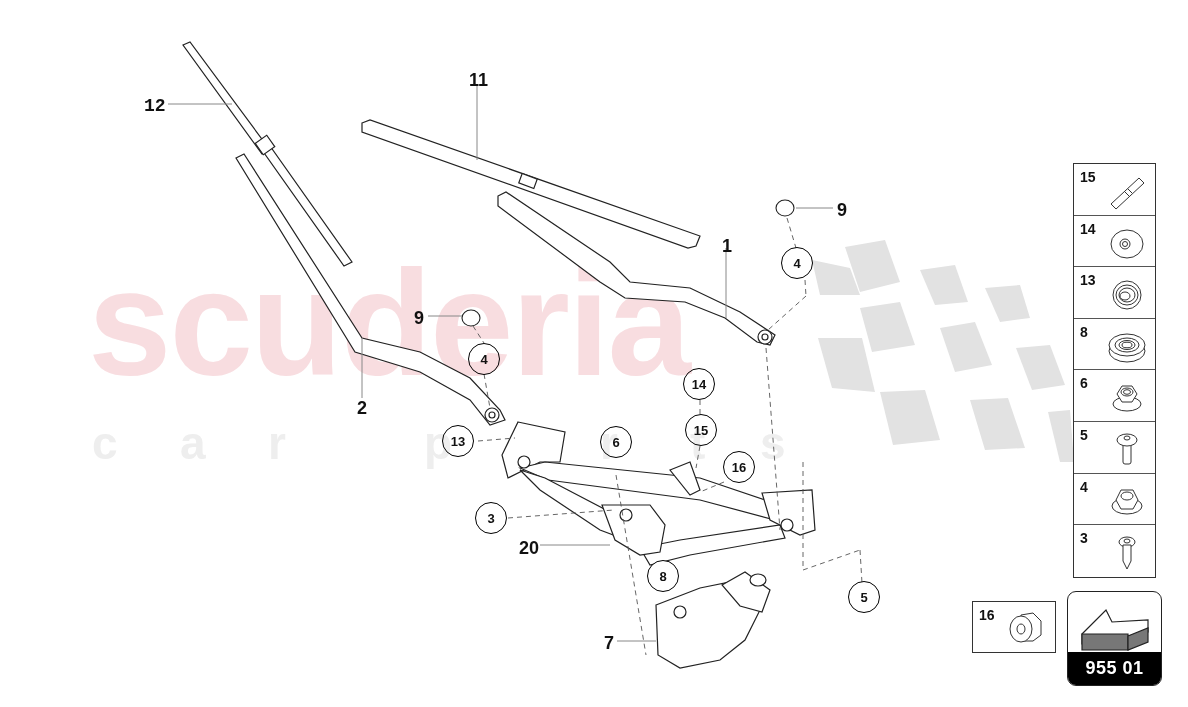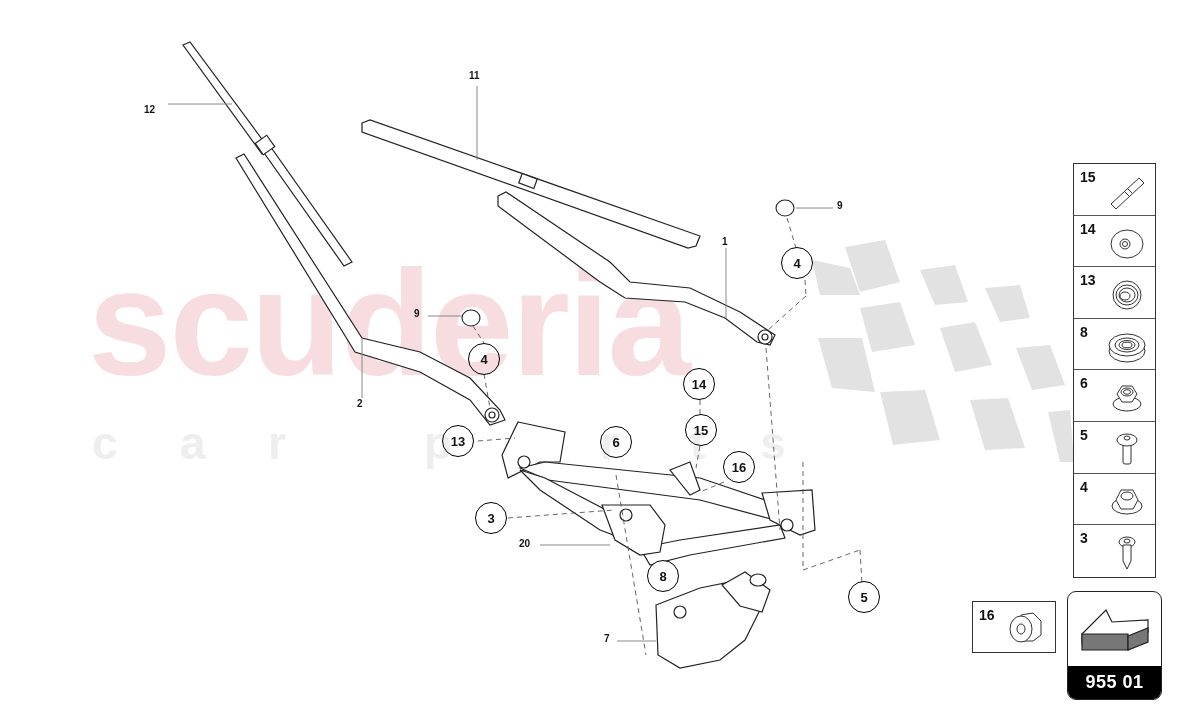--- a/index.html
+++ b/index.html
@@ -1,28 +1,28 @@
 <!DOCTYPE html>
 <html><head>
 <meta charset="utf-8">
 <style>
   html, body { margin:0; padding:0; background:#ffffff; }
   body { width:1188px; height:707px; position:relative; overflow:hidden; font-family:"Liberation Sans", sans-serif; }
   .wm-main { position:absolute; left:88px; top:248px; font-size:150px; font-weight:bold; color:#f8dde0; letter-spacing:-2px; line-height:1; font-family:"Liberation Sans", sans-serif; }
   .wm-sub { position:absolute; top:420px; font-size:46px; font-weight:bold; color:#eeeeee; line-height:1; font-family:"Liberation Sans", sans-serif; }
   svg.diagram { position:absolute; left:0; top:0; }
   .callout { position:absolute; width:32px; height:32px; border:1.5px solid #000; border-radius:50%; background:rgba(255,255,255,0.0); display:flex; align-items:center; justify-content:center; font-weight:bold; font-size:13px; color:#111; box-sizing:border-box; cursor:pointer; }
-  .plain-label { position:absolute; font-weight:bold; font-size:10px; color:#111; cursor:pointer; }
+  .plain-label { position:absolute; font-weight:bold; font-size:18px; color:#111; cursor:pointer; }
   .legend { position:absolute; left:1073px; top:163px; width:83px; border:1.5px solid #333; background:#fff; box-sizing:border-box; }
   .legend-cell { height:51.6px; border-bottom:1.5px solid #555; position:relative; box-sizing:border-box; cursor:pointer; }
   .legend-cell:last-child { border-bottom:none; }
   .legend-num { position:absolute; left:6px; top:5px; font-weight:bold; font-size:14px; color:#111; }
   .legend-icon { position:absolute; right:8px; top:6px; width:42px; height:40px; }
   .box16 { position:absolute; left:972px; top:601px; width:84px; height:52px; border:1.5px solid #333; box-sizing:border-box; background:#fff; cursor:pointer; }
-  .badge { position:absolute; left:1067px; top:591px; width:95px; height:109px; border:1.5px solid #222; border-radius:9px; box-sizing:border-box; overflow:hidden; background:#fff; }
+  .badge { position:absolute; left:1067px; top:591px; width:95px; height:95px; border:1.5px solid #222; border-radius:9px; box-sizing:border-box; overflow:hidden; background:#fff; }
   .badge-code { position:absolute; left:0; bottom:0; width:100%; height:33px; background:#000; color:#fff; font-weight:bold; font-size:18px; display:flex; align-items:center; justify-content:center; letter-spacing:0.5px; }
 </style>
 </head>
 <body>
 
 <div class="wm-main">scuderia</div>
 <div class="wm-sub" style="left:92px;">c</div>
 <div class="wm-sub" style="left:180px;">a</div>
 <div class="wm-sub" style="left:268px;">r</div>
 <div class="wm-sub" style="left:424px;">p</div>
@@ -118,21 +118,21 @@
     <line x1="616" y1="475" x2="646" y2="655"></line>
     <line x1="700" y1="400" x2="700" y2="414"></line>
     <line x1="700" y1="446" x2="696" y2="468"></line>
     <line x1="724" y1="482" x2="700" y2="492"></line>
     <line x1="803" y1="462" x2="803" y2="570"></line>
     <line x1="803" y1="570" x2="860" y2="550"></line>
     <line x1="860" y1="550" x2="862" y2="583"></line>
   </g>
 </svg>
 
-<div class="plain-label" style="left:144px;top:104px;">12</div>
+<div class="plain-label" style="left:144px;top:96px;font-family:Liberation Mono, monospace;">12</div>
 <div class="plain-label" style="left:469px;top:70px;">11</div>
 <div class="plain-label" style="left:722px;top:236px;">1</div>
 <div class="plain-label" style="left:414px;top:308px;">9</div>
 <div class="plain-label" style="left:837px;top:200px;">9</div>
 <div class="plain-label" style="left:357px;top:398px;">2</div>
 <div class="plain-label" style="left:519px;top:538px;">20</div>
 <div class="plain-label" style="left:604px;top:633px;">7</div>
 
 <div class="callout" style="left:468px;top:343px;">4</div>
 <div class="callout" style="left:781px;top:247px;">4</div>

